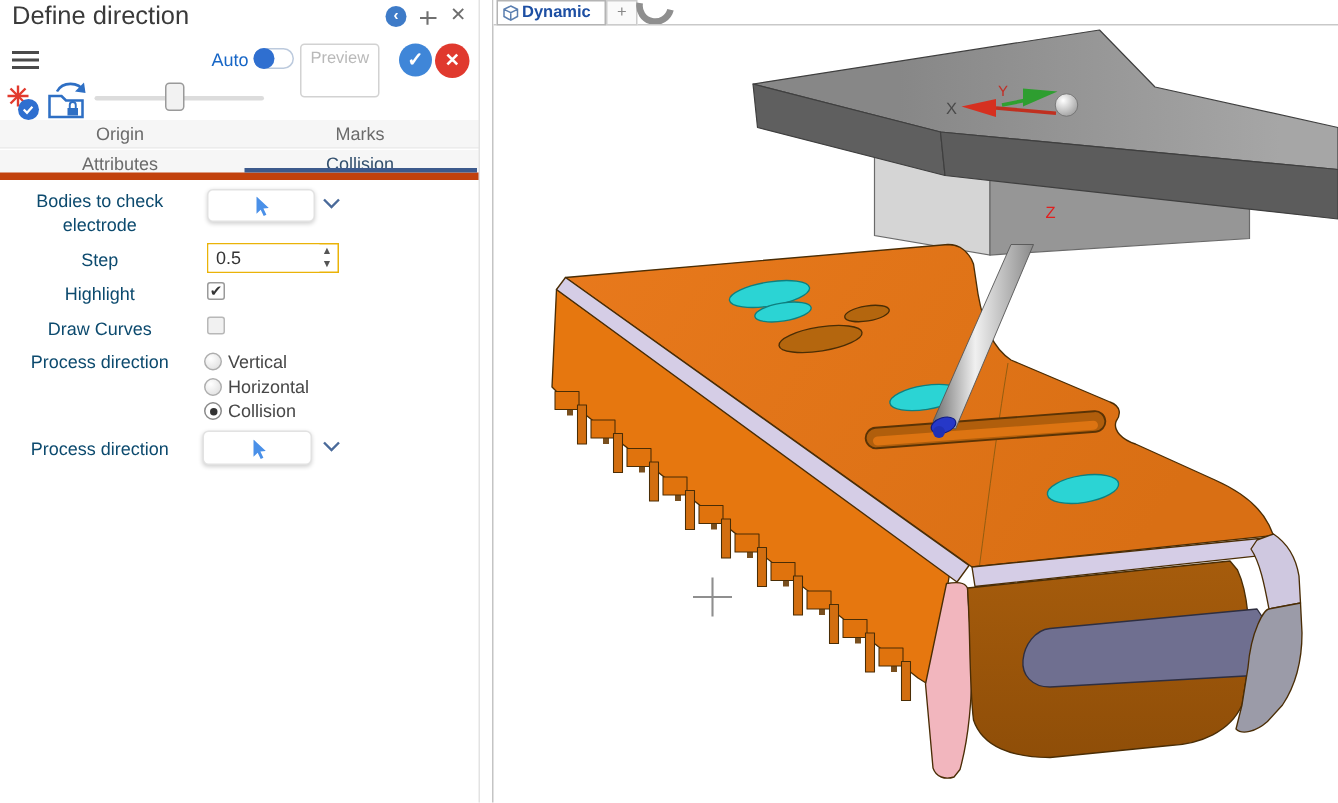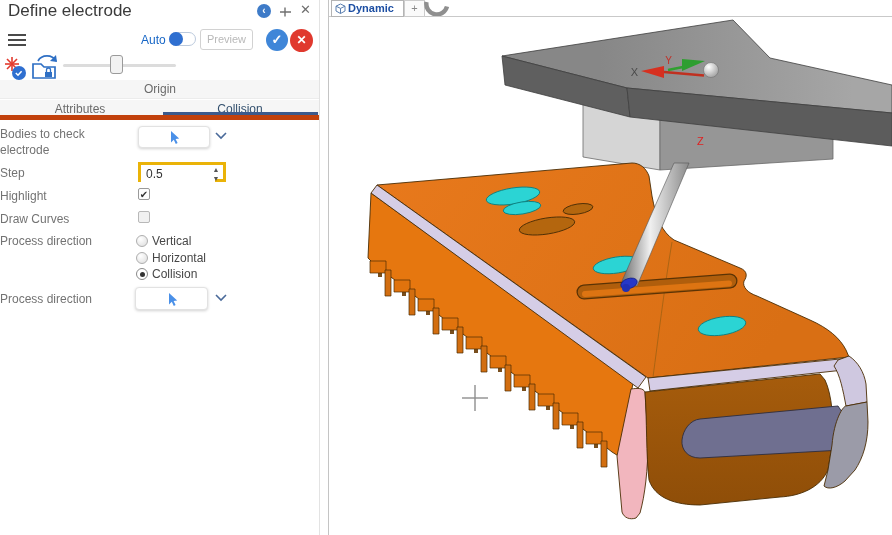--- a/index.html
+++ b/index.html
@@ -14,48 +14,48 @@
   .back-circle { left:257px; top:4px; width:14px; height:14px; border-radius:50%;
                  background:#3e7bc8; color:#fff; font-size:10px; text-align:center;
                  line-height:13px; font-weight:bold; }
   .hamburger { left:8px; top:34px; width:18px; }
   .hamburger div { height:2.4px; background:#4a4a4a; margin-bottom:2.6px; }
   .auto-label { left:141px; top:33px; font-size:12px; color:#1766c6; }
   .toggle { left:169px; top:32px; width:27px; height:14px; border:1px solid #bccadd;
             border-radius:7px; background:#fff; }
   .toggle .knob { position:absolute; left:-1px; top:-1px; width:14px; height:14px;
                   border-radius:50%; background:#2f6fd0; }
-  .preview-btn { left:200px; top:29px; width:53px; height:21px; background:#fff;
+  .preview-btn { left:200px; top:29px; width:53px; height:36px; background:#fff;
                  border:1px solid #d2d2d2; border-radius:3px; color:#b9b9b9;
                  font-size:11px; text-align:center; line-height:19px; }
   .ok-circle { left:266px; top:29px; width:22px; height:22px; border-radius:50%;
                background:#3f86d8; color:#fff; text-align:center; line-height:22px;
                font-size:13px; font-weight:bold; }
   .cancel-circle { left:290px; top:29px; width:23px; height:23px; border-radius:50%;
                background:#e0392e; color:#fff; text-align:center; line-height:23px;
                font-size:12px; font-weight:bold; }
   .slider-track { left:63px; top:64px; width:113px; height:3px; background:#dcdcdc; border-radius:2px; }
   .slider-thumb { left:110px; top:55px; width:13px; height:19px; background:#f2f2f2;
                   border:1px solid #9a9a9a; border-radius:3px; }
 
   .tabs-row1 { left:0; top:80px; width:320px; height:19px; background:#f6f6f6; display:flex;
                border-bottom:1px solid #ececec; }
   .tabs-row2 { left:0; top:100px; width:320px; height:20px; background:#f6f6f6; display:flex;
                border-bottom:5px solid #c2410c; }
   .tab-cell { flex:1; font-size:12px; color:#6b6b6b; text-align:center; line-height:19px; position:relative; }
   .tab-cell.active { color:#33506e;text-align:center; }
   .underline { position:absolute; left:163px; bottom:0; width:155px; height:3px; background:#3d5a8c; }
 
-  .flabel { position:absolute; left:0; width:133px; text-align:left; font-size:12px; color:#737373; }
+  .flabel { position:absolute; left:0; width:133px; text-align:center; font-size:12px; color:#0c4a6e; }
   .pick-btn { position:absolute; width:72px; height:22px; background:#fff; border:1px solid #e2e2e2;
               border-radius:4px; box-shadow:0 1px 3px rgba(0,0,0,.18); }
   .pick-btn svg { position:absolute; left:31px; top:4px; }
   .chev { position:absolute; width:12px; height:8px; }
   .step-box { position:absolute; left:138px; top:162px; width:88px; height:20px;
-              border:3px solid #eab308; background:#fff; }
+              border:1px solid #eab308; background:#fff; }
   .step-box input { position:absolute; left:0; top:0; width:74px; height:18px; border:0;
               font-size:12px; color:#333; padding-left:5px; outline:none;
               font-family:"Liberation Sans", sans-serif; }
   .spin { position:absolute; right:1px; top:0; width:12px; height:18px; }
   .spin div { height:9px; font-size:7px; line-height:9px; color:#555; text-align:center; }
   .checkbox { position:absolute; left:138px; width:12px; height:12px; border:1px solid #9a9a9a;
               border-radius:2px; background:#fdfdfd; font-size:10px; line-height:11px;
               text-align:center; color:#333; }
   .checkbox.unchecked { background:#f1f1f1; border-color:#b8b8b8; }
   .checkbox.checked::after { content:"✔"; }
@@ -76,21 +76,21 @@
           border:1px solid #b4b4b4; z-index:2;padding-left:44px; }
   .vtab-label { position:absolute; left:16px; top:1px; font-size:11px; font-weight:bold; color:#1d4fa3; }
   .vtab-plus { position:absolute; left:75px; top:0; width:21px; height:17px; background:#fafafa;
           border:1px solid #cccccc; color:#888; font-size:11px; text-align:center; line-height:15px; }
   #scene { position:absolute; left:329px; top:18px; width:563px; height:517px; }
 </style>
 </head>
 <body>
 
 <div id="panel">
-  <div class="abs panel-title">Define electrode</div>
+  <div class="abs panel-title">Define direction</div>
   <div class="abs back-circle">‹</div>
   <svg class="abs" style="left:279px;top:5px" width="14" height="13">
     <path d="M1 7 H6 M6 2.5 V11.5 M6 7 H12" stroke="#707070" stroke-width="1.4" fill="none"></path>
   </svg>
   <div class="abs win-icon" style="left:300px;top:3px;font-size:13px">✕</div>
 
   <div class="abs hamburger">
       <div></div>
       <div></div>
       <div></div>
@@ -118,20 +118,21 @@
     <path d="M9 9 A 10 9 0 0 1 27 9" fill="none" stroke="#2e6fc4" stroke-width="1.7"></path>
     <path d="M27 3 l1 7 l-7-1 z" fill="#2e6fc4"></path>
     <rect x="16" y="20" width="7" height="5" fill="#2e6fc4"></rect>
     <path d="M17.5 20 v-2 a2 2 0 0 1 4 0 v2" fill="none" stroke="#2e6fc4" stroke-width="1.3"></path>
   </svg>
   <div class="abs slider-track"></div>
   <div class="abs slider-thumb"></div>
 
   <div class="abs tabs-row1">
     <div class="tab-cell">Origin</div>
+    <div class="tab-cell">Marks</div>
   </div>
   <div class="abs tabs-row2">
     <div class="tab-cell">Attributes</div>
     <div class="tab-cell active">Collision</div>
     <div class="underline"></div>
   </div>
 
   <div class="flabel" style="top:127px">Bodies to check</div>
   <div class="flabel" style="top:143px">electrode</div>
   <div class="pick-btn" style="left:138px;top:126px">

